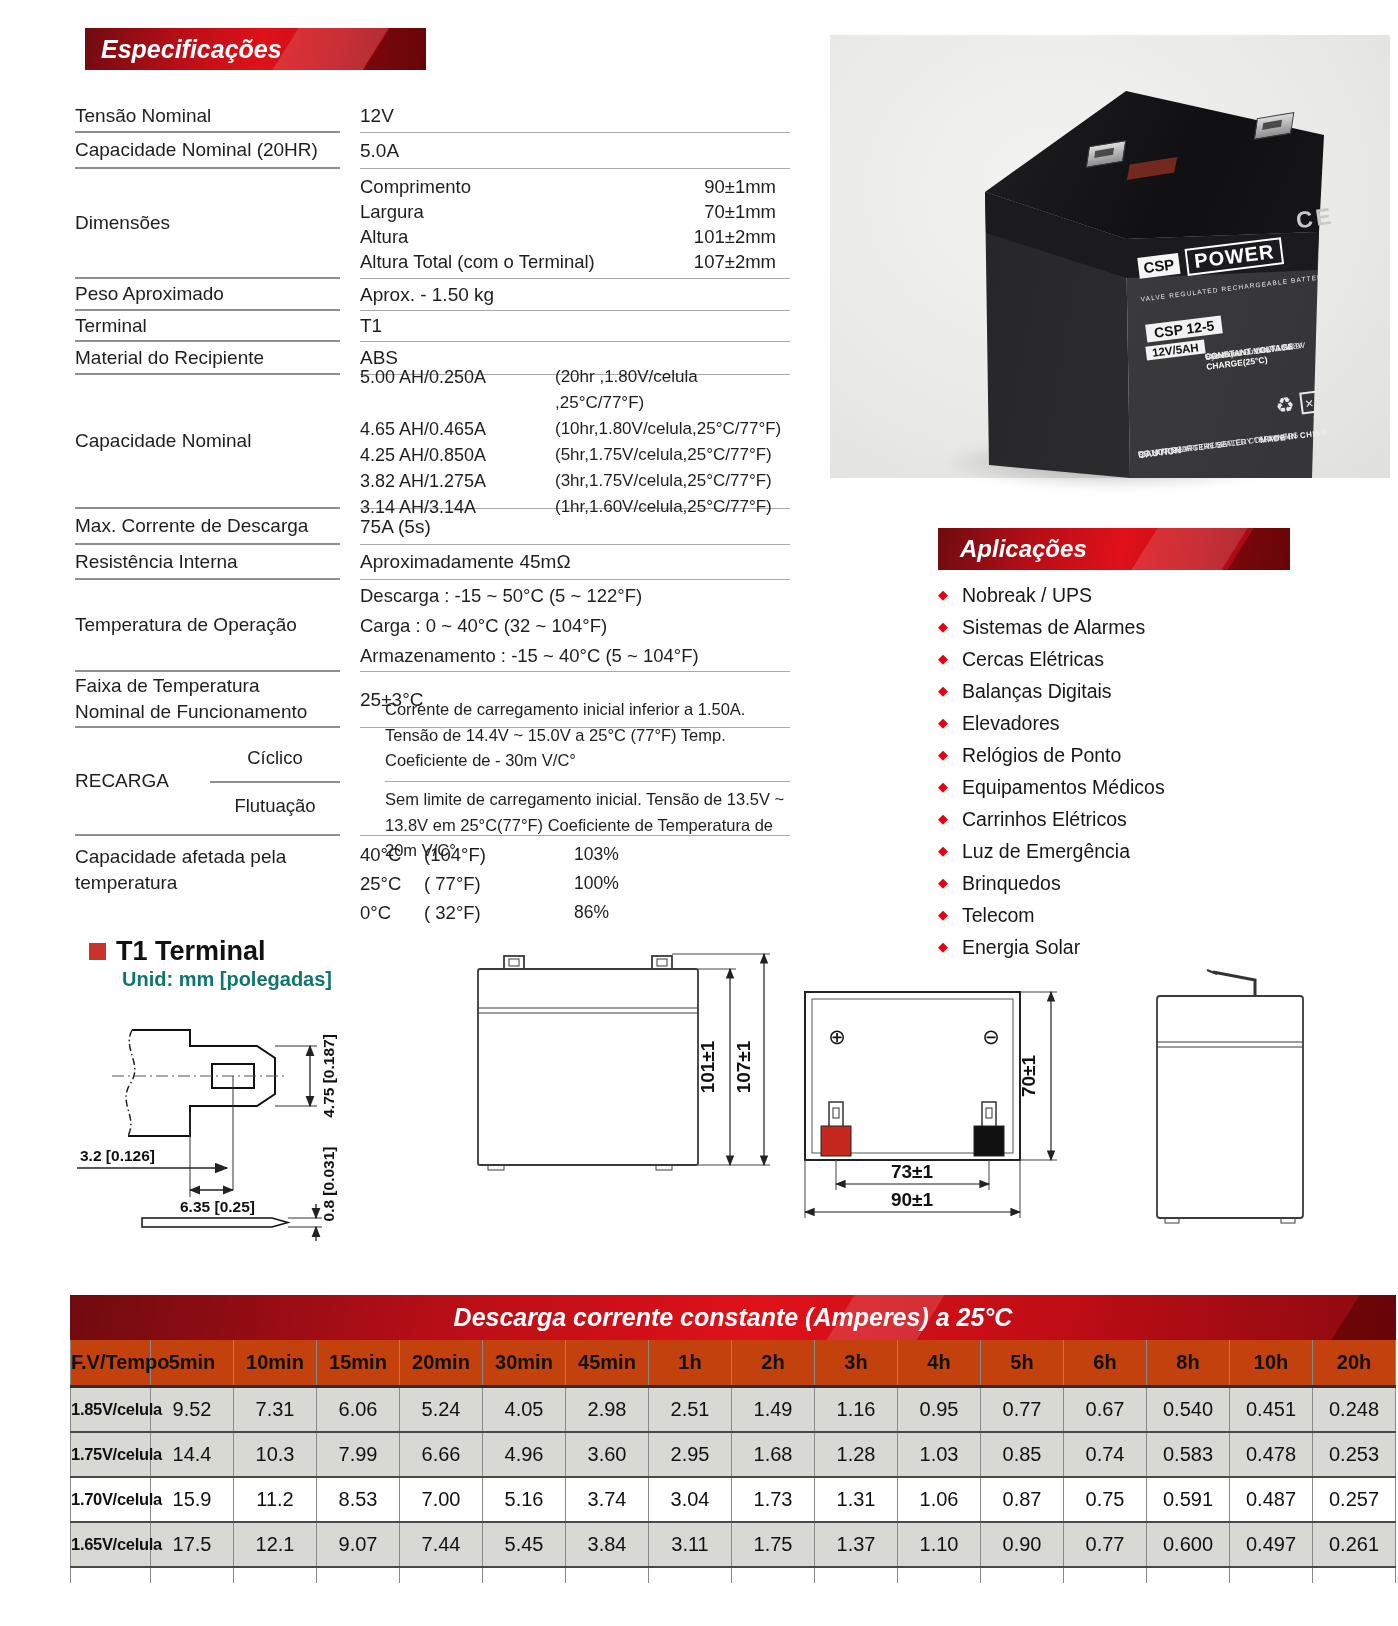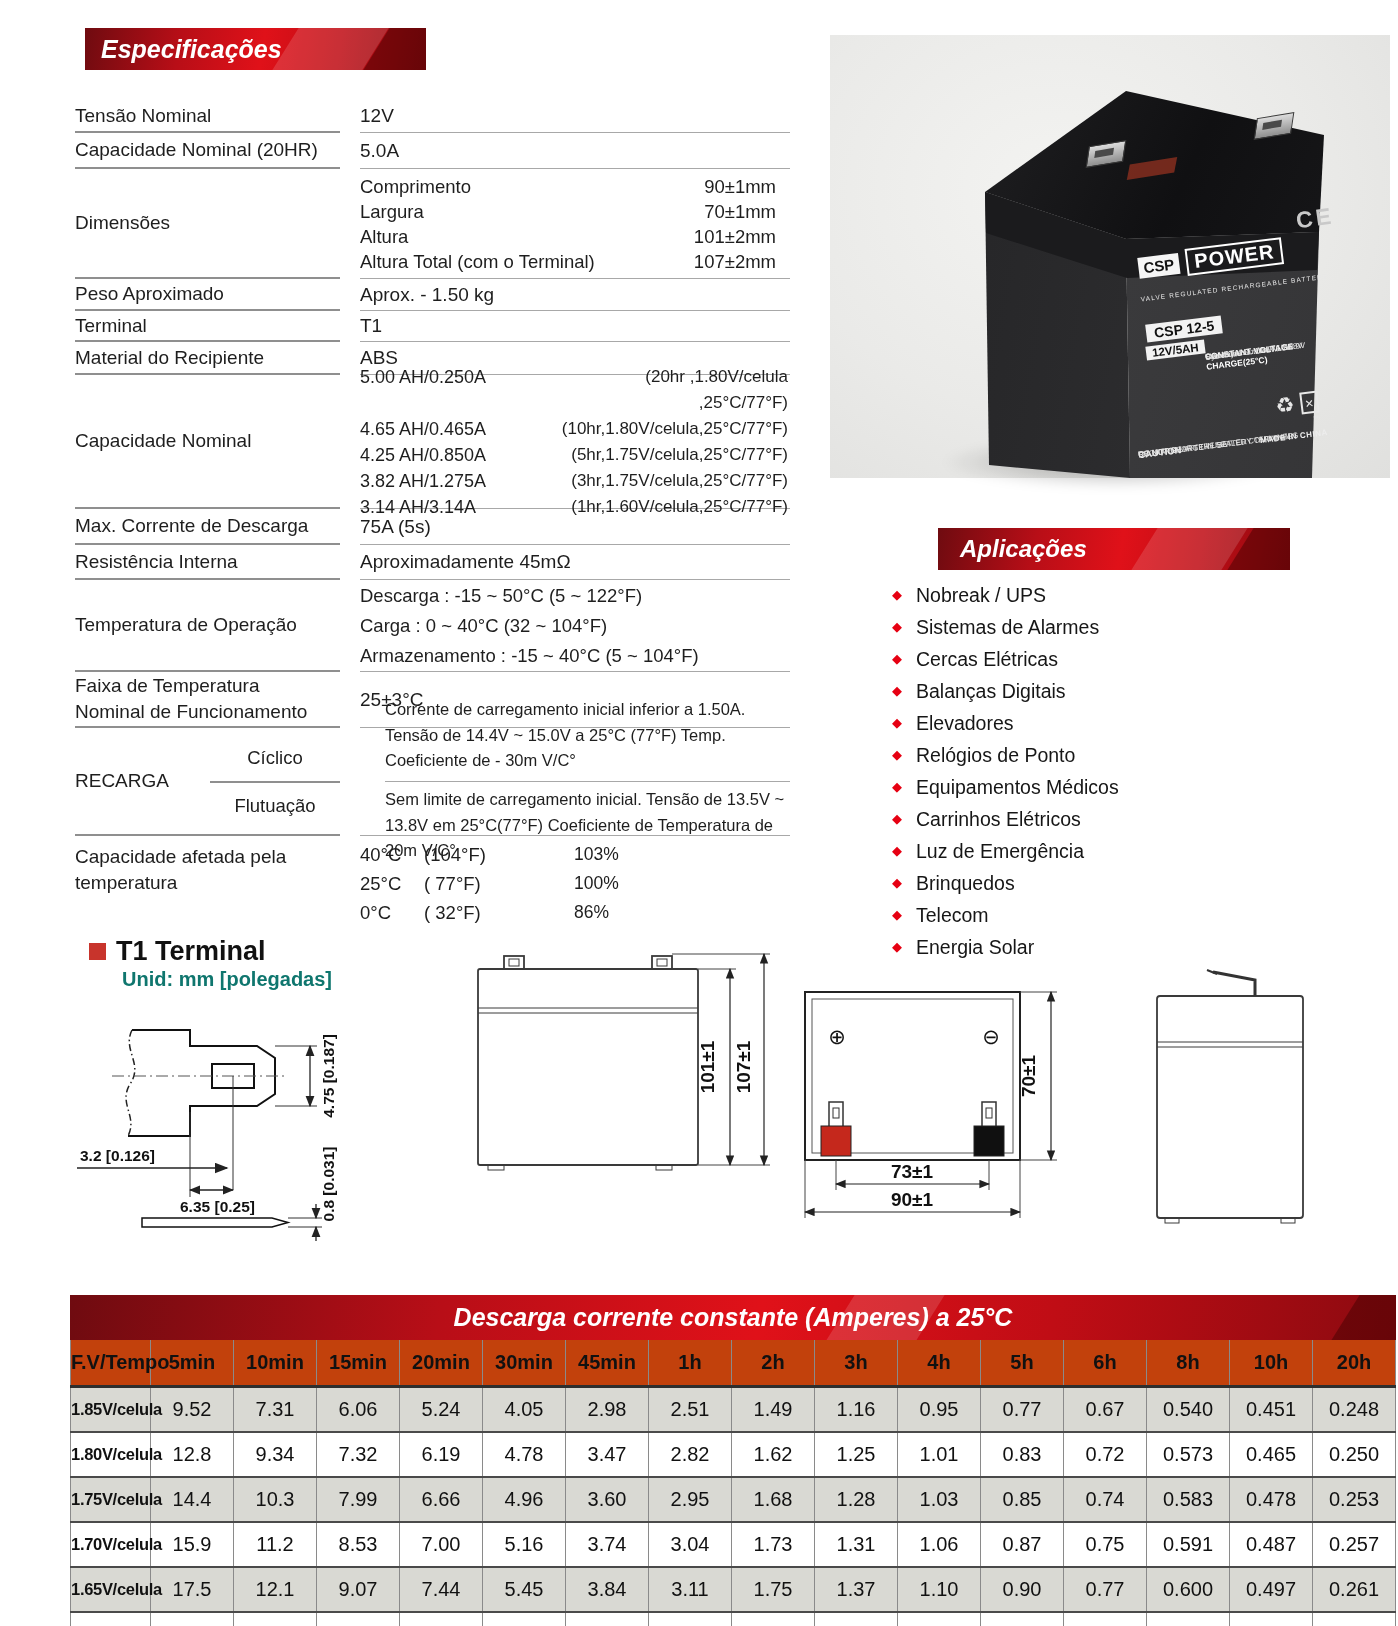--- a/index.html
+++ b/index.html
@@ -21,21 +21,21 @@
   
   .spec{position:absolute;left:75px;top:100px;width:715px;color:#1e1e1e;}
   .srow{display:flex;}
   .slabel{width:265px;margin-right:20px;border-bottom:2.5px solid #8f8f8f;
     display:flex;flex-direction:column;justify-content:center;font-size:19px;}
   .svalue{flex:1;border-bottom:1.5px solid #a8a8a8;display:flex;flex-direction:column;justify-content:center;font-size:19px;}
   .srow.last .slabel,.srow.last .svalue{border-bottom:none;}
   .kv{display:flex;justify-content:space-between;line-height:25px;font-size:18.5px;padding-right:14px;}
   .cap{display:flex;line-height:26px;font-size:18px;}
   .cap-val{width:195px;}
-  .cap-cond{flex:1;text-align:right;font-size:17px;padding-right:2px;}
+  .cap-cond{flex:1;text-align:left;font-size:17px;padding-right:2px;}
   .tline{line-height:30px;font-size:18.5px;}
   .rec-label{flex-direction:row !important;align-items:center;}
   .rec-main{width:135px;font-size:19px;}
   .rec-sub{flex:1;font-size:18.5px;}
   .rec-sub .s1{display:block;text-align:center;padding:6px 0 12px;border-bottom:2px solid #8f8f8f;}
   .rec-sub .s2{display:block;text-align:center;padding:12px 0 4px;}
   .rec-block{font-size:16.5px;line-height:1.55;padding:5px 0 7px;margin-left:25px;}
   .rec-block.first{border-bottom:1.5px solid #a8a8a8;}
   .caf{display:flex;line-height:29px;font-size:18.5px;}
   .caf-t{width:64px;}
@@ -90,21 +90,21 @@
   .caution-lines div{font-size:7.8px;color:#e2e2e2;line-height:1.45;white-space:nowrap;}
   .icons-row{left:184px;top:152px;white-space:nowrap;}
   .recycle{font-size:21px;color:#e8e8e8;vertical-align:middle;}
   .bin{display:inline-block;width:14px;height:18px;border:2px solid #e8e8e8;margin-left:6px;
     position:relative;vertical-align:middle;text-align:center;}
   .bin-x{font-size:11px;color:#e8e8e8;line-height:18px;}
   .pb{display:block;font-size:5.5px;color:#e8e8e8;text-align:right;margin-top:1px;}
   .made-in{left:168px;top:192px;font-size:8px;font-weight:bold;color:#ededed;letter-spacing:.5px;white-space:nowrap;}
 
   
-  .apps-list{position:absolute;left:892px;top:584px;margin:0;padding:0;width:360px;}
+  .apps-list{position:absolute;left:938px;top:584px;margin:0;padding:0;width:360px;}
   .apps-list li{list-style:none;font-size:19.5px;color:#161616;margin-bottom:9px;padding-left:24px;position:relative;}
   .apps-list li::before{content:"◆";color:#e60012;font-size:13px;position:absolute;left:0;top:3px;}
 
   
   .t1-head{position:absolute;left:89px;top:936px;display:flex;align-items:center;}
   .red-square{width:17px;height:17px;background:#c8342c;margin-right:10px;}
   .t1-title{font-size:27px;font-weight:bold;color:#111;}
   .t1-sub{position:absolute;left:122px;top:968px;font-size:20px;font-weight:bold;color:#0f766e;}
   svg text{font-family:"Liberation Sans",sans-serif;}
   .dimtext{font-size:15.5px;font-weight:bold;fill:#111;}
@@ -463,38 +463,20 @@
           <td>2.98</td>
           <td>2.51</td>
           <td>1.49</td>
           <td>1.16</td>
           <td>0.95</td>
           <td>0.77</td>
           <td>0.67</td>
           <td>0.540</td>
           <td>0.451</td>
           <td>0.248</td>
-        </tr>
-      <tr>
-        <th>1.80V/celula</th>
-      <td>12.8</td>
-          <td>9.34</td>
-          <td>7.32</td>
-          <td>6.19</td>
-          <td>4.78</td>
-          <td>3.47</td>
-          <td>2.82</td>
-          <td>1.62</td>
-          <td>1.25</td>
-          <td>1.01</td>
-          <td>0.83</td>
-          <td>0.72</td>
-          <td>0.573</td>
-          <td>0.465</td>
-          <td>0.250</td>
         </tr>
       <tr class="shaded">
         <th>1.75V/celula</th>
       <td>14.4</td>
           <td>10.3</td>
           <td>7.99</td>
           <td>6.66</td>
           <td>4.96</td>
           <td>3.60</td>
           <td>2.95</td>

